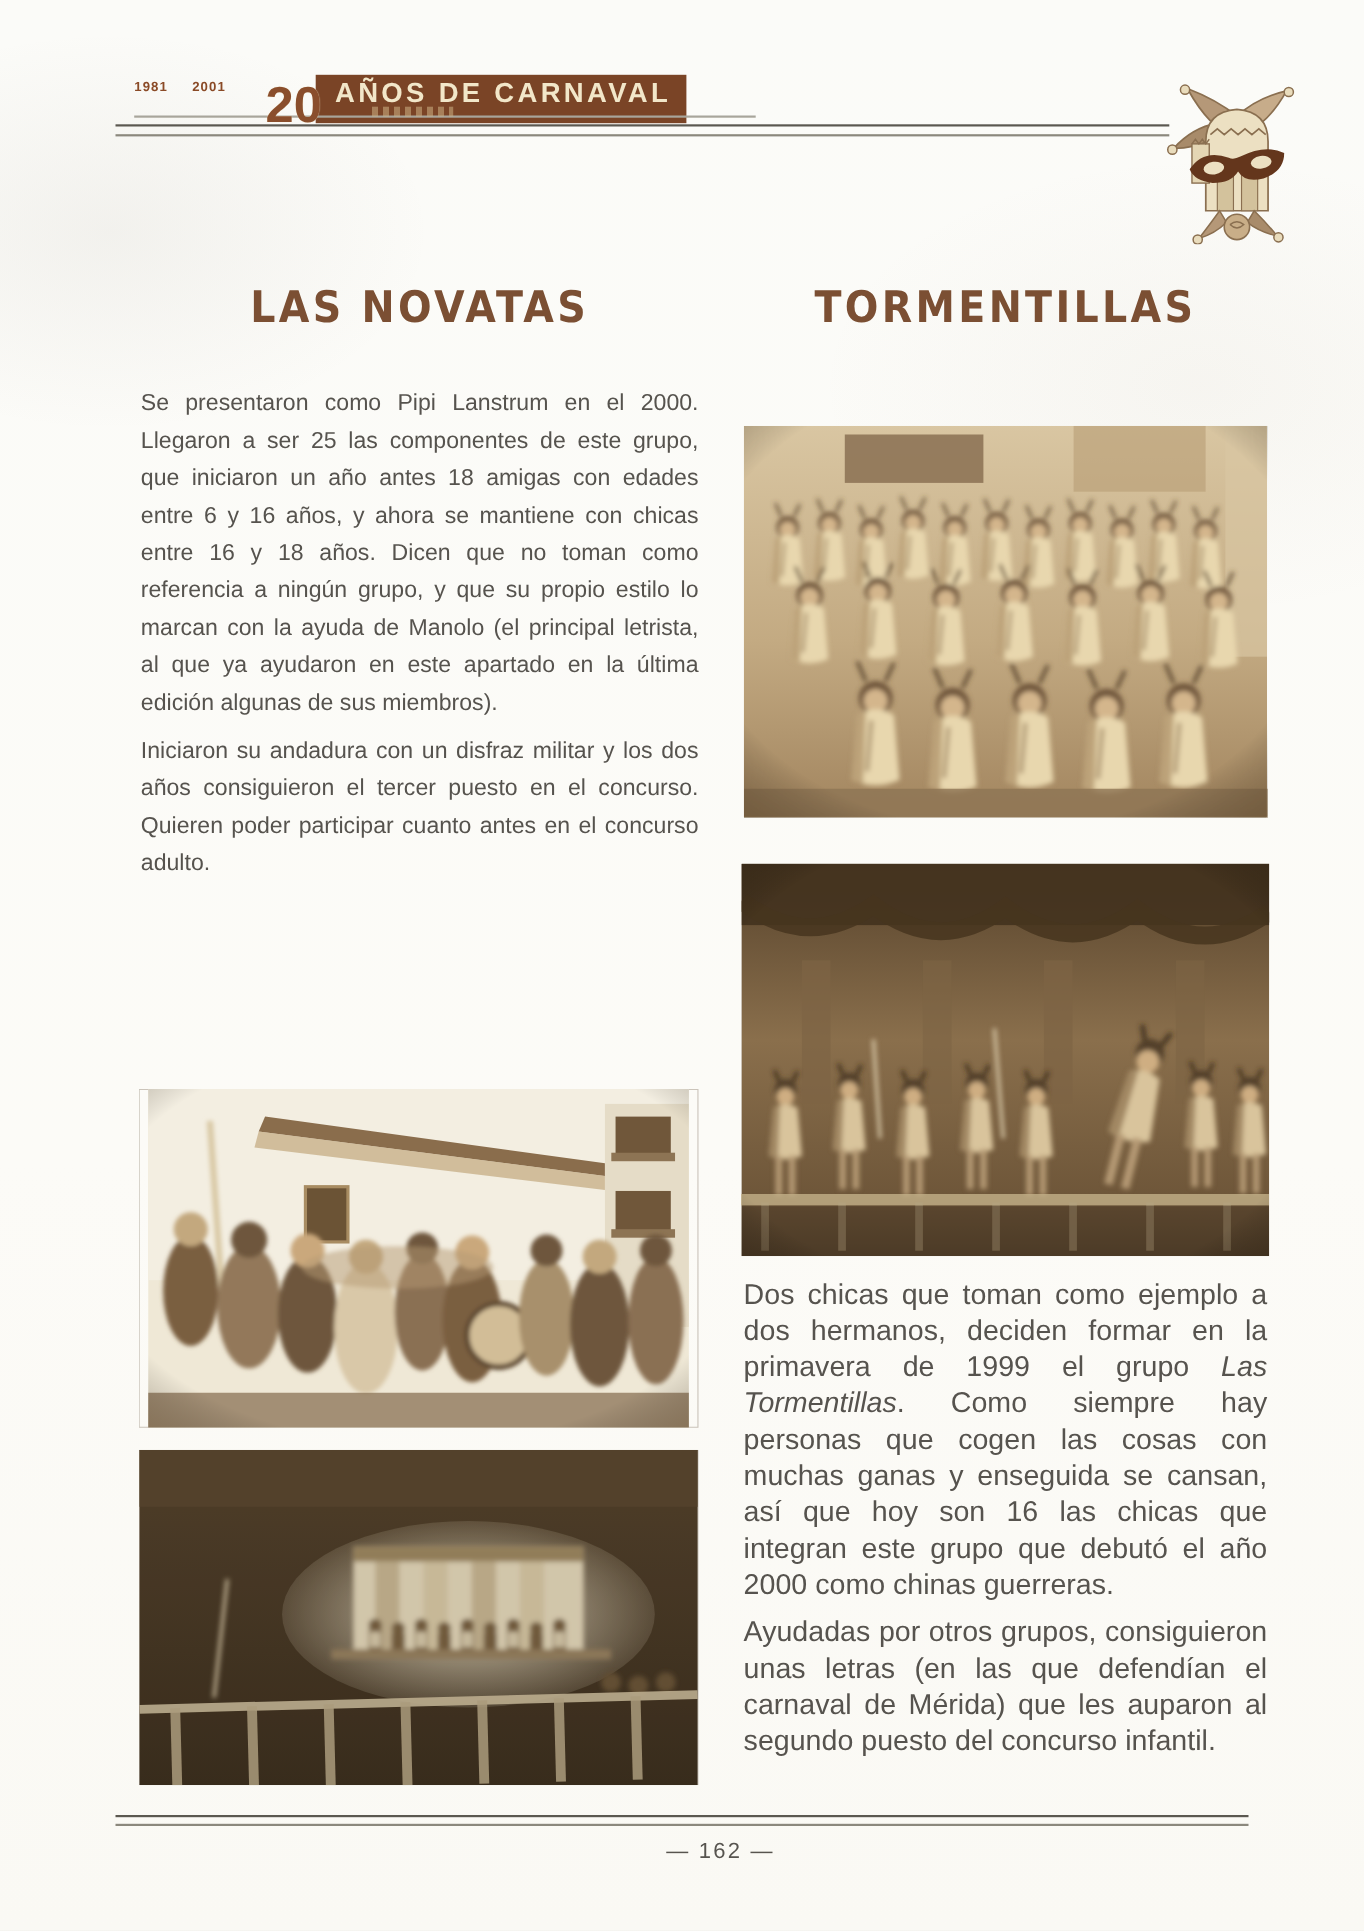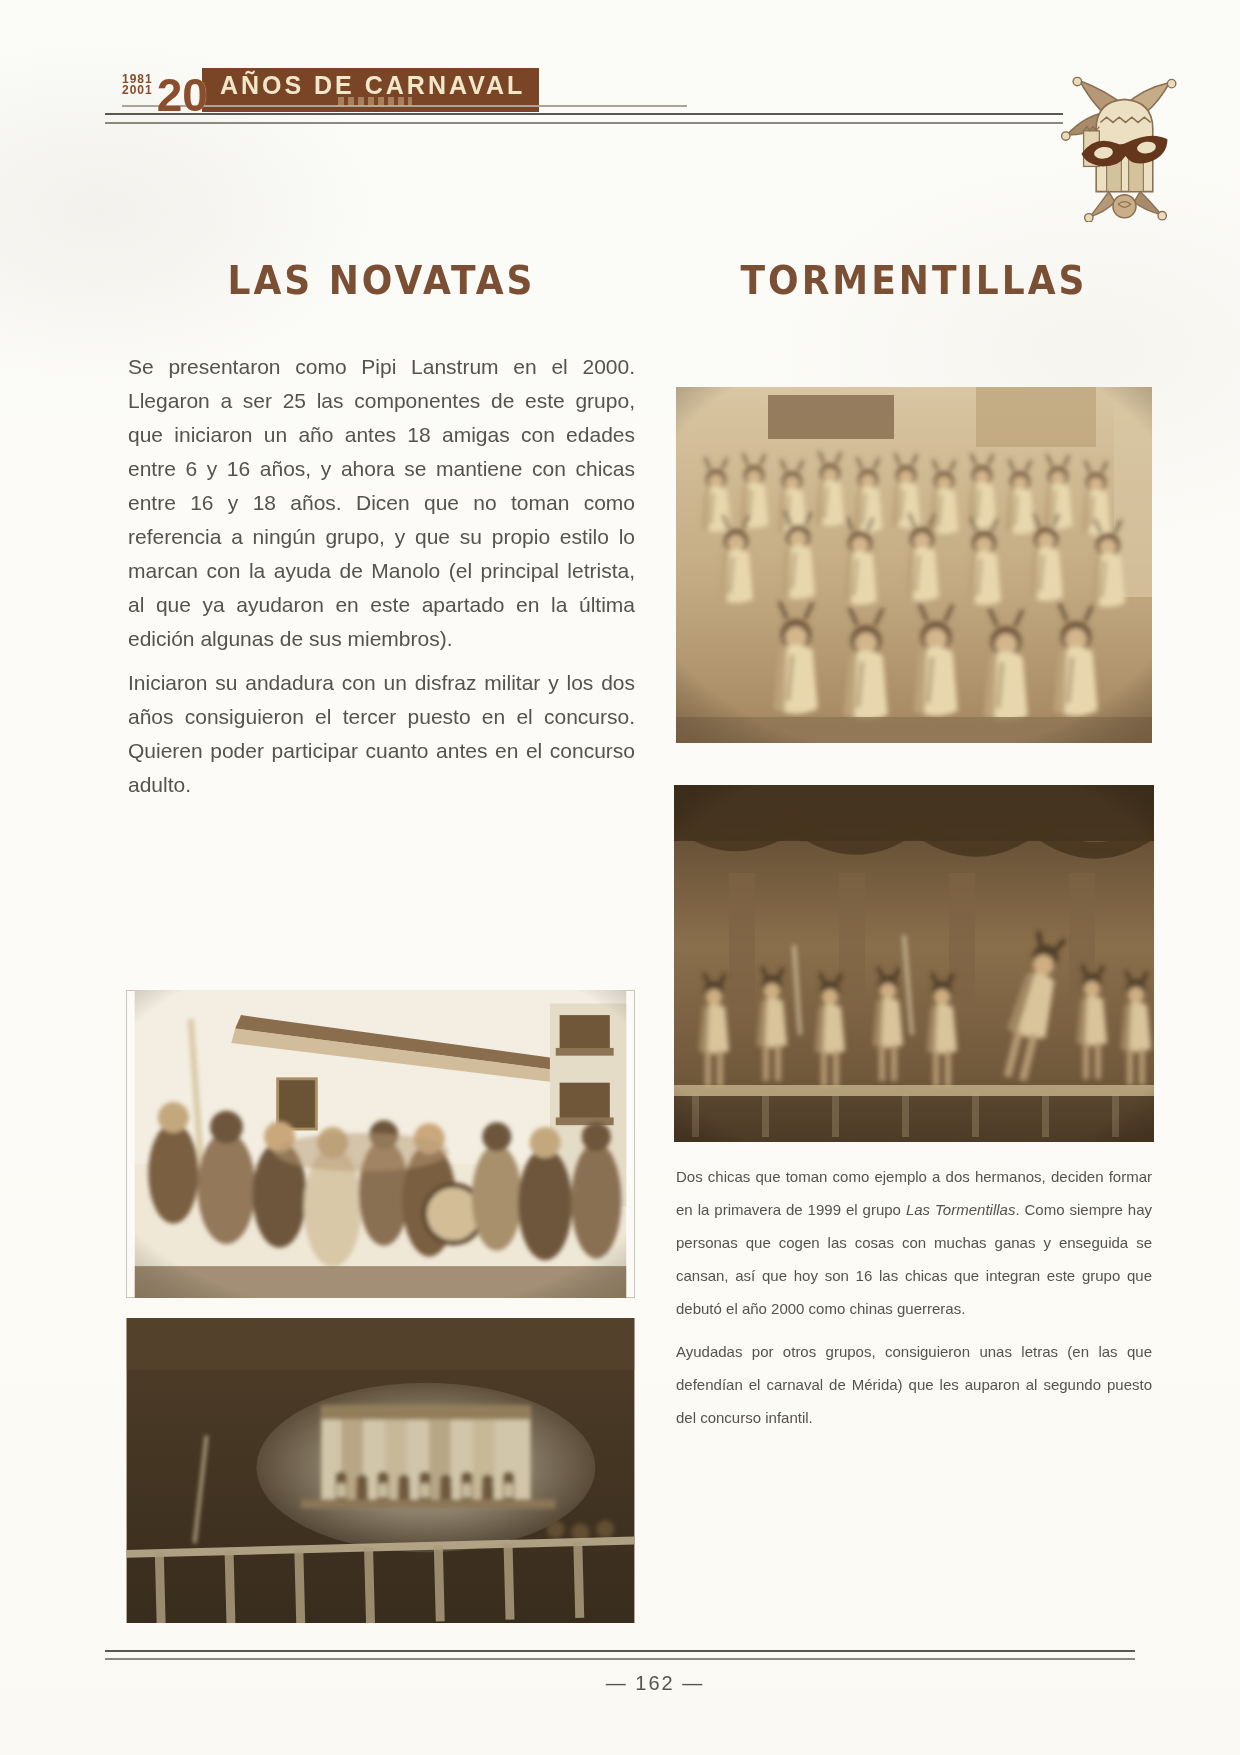--- a/index.html
+++ b/index.html
@@ -7,43 +7,43 @@
     position:relative;width:1240px;height:1755px;margin:0 auto;
     background:
       radial-gradient(ellipse 420px 260px at 8% 12%, rgba(120,110,95,.07), transparent 70%),
       radial-gradient(ellipse 500px 300px at 88% 20%, rgba(150,130,100,.05), transparent 70%),
       linear-gradient(180deg,#fbfbf8 0%, #fcfbf7 60%, #faf9f4 100%);
     font-family:"Liberation Sans", sans-serif;
     overflow:hidden;
   }
   
   .logo{position:absolute;left:122px;top:68px;display:flex;align-items:flex-start;}
-  .logo-years{display:flex;flex-direction:column;font-size:12px;line-height:11px;
-    font-weight:bold;color:#8a4a26;margin-right:4px;padding-top:6px;letter-spacing:1px;}
+  .logo-years{display:flex;flex-direction:row;font-size:12px;line-height:11px;
+    font-weight:bold;color:#8a4a26;margin-right:4px;padding-top:6px;letter-spacing:1px;gap:22px;}
   .logo-num{font-size:46px;font-weight:bold;color:#8a4e2c;line-height:34px;margin-top:10px;
-    margin-right:-6px;position:relative;z-index:2;text-shadow:0 0 1px #f2e7c9;}
+    margin-right:-6px;position:relative;z-index:2;text-shadow:0 0 1px #f2e7c9;margin-left:32px;}
   .logo-box{background:#7a4426;color:#f2e7c9;font-weight:bold;font-size:25px;
     letter-spacing:3px;padding:3px 14px 13px 18px;line-height:28px;}
   .logo-underline{position:absolute;left:122px;top:105px;width:565px;height:2px;background:#a8a59b;}
   .logo-sub-marks{position:absolute;left:338px;top:97px;width:74px;height:9px;opacity:.55;
     background:repeating-linear-gradient(90deg,#cdb184 0 6px,transparent 6px 10px);}
   .rule-top{position:absolute;left:105px;top:113px;width:958px;height:7px;
     border-top:2px solid #5b5850;border-bottom:2px solid #8b887d;}
   .jester{position:absolute;left:1054px;top:70px;width:142px;height:152px;}
   
   .heading{position:absolute;top:260px;margin:0;text-align:center;
     font-family:"DejaVu Sans", sans-serif;font-weight:bold;font-size:36px;
     color:#7b4f33;letter-spacing:3px;transform:scaleY(1.1);}
   .heading-left{left:128px;width:507px;}
   .heading-right{left:676px;width:476px;}
   
   .textcol{position:absolute;color:#56534e;text-align:justify;}
   .textcol p{margin:0 0 10px 0;}
   .text-left{left:128px;top:350px;width:507px;font-size:21px;line-height:34px;}
-  .text-right{left:676px;top:1160px;width:476px;font-size:15px;line-height:33px;}
+  .text-right{left:676px;top:1160px;width:476px;font-size:26px;line-height:33px;}
   .it{font-style:italic;}
   
   .photo{position:absolute;overflow:hidden;box-shadow:inset 0 0 0 1px rgba(90,70,45,.3);}
   .photo svg{display:block;width:100%;height:100%;}
   .ph-group{left:676px;top:387px;width:476px;height:356px;}
   .ph-stage{left:674px;top:785px;width:480px;height:357px;}
   .ph-street{left:126px;top:990px;width:509px;height:308px;}
   .ph-night{left:126px;top:1318px;width:509px;height:305px;}
   
   .footer-rule{position:absolute;left:105px;top:1650px;width:1030px;height:6px;

